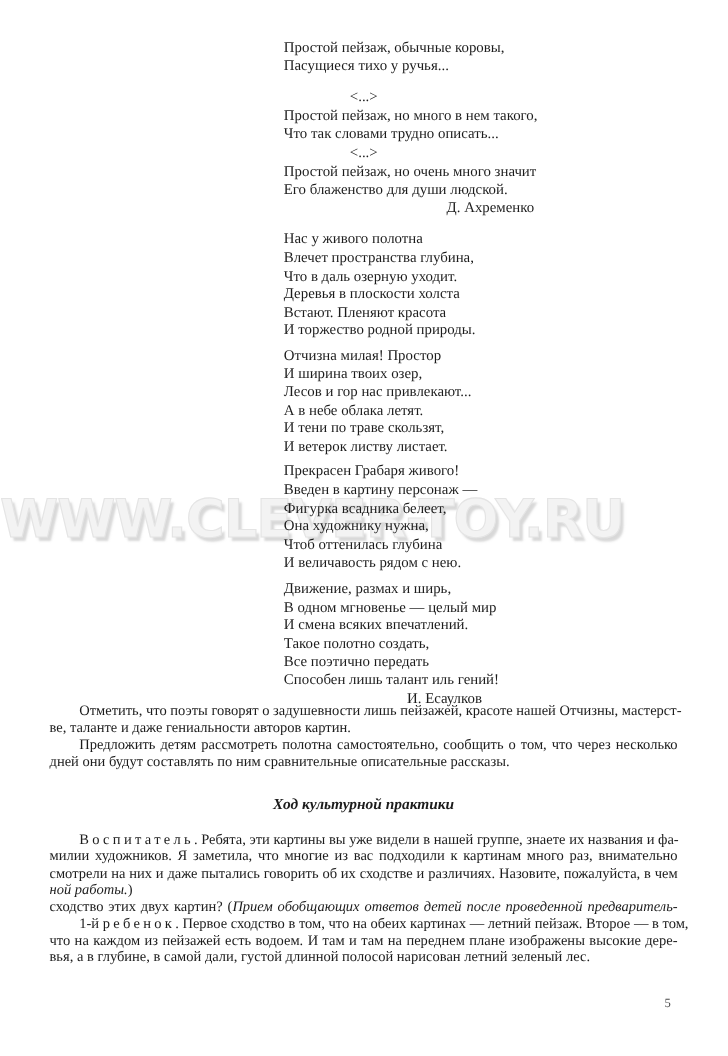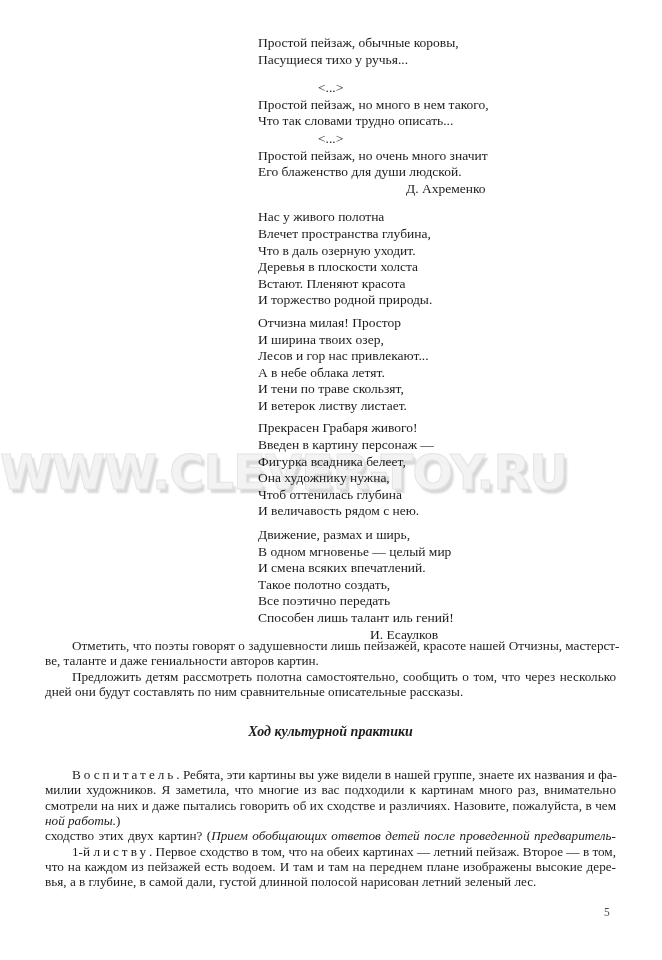--- a/index.html
+++ b/index.html
@@ -74,21 +74,21 @@
   .section-heading {
     margin-top: 25px;
     text-align: center;
     text-align-last: center;
     font-weight: bold;
     font-style: italic;
     font-size: 14px;
     line-height: 16px;
     white-space: nowrap;
   }
-  .after-heading { margin-top: 27px; }
+  .after-heading { margin-top: 15px; }
 
   
   .pagenum {
     position: absolute;
     top: 906px; left: 604px;
     font-size: 11.5px;
     color: #4a4a4a;
     z-index: 1;
   }
 </style>
@@ -165,21 +165,21 @@
 
     <div class="after-heading">
       <div class="jline ind"><span class="spaced">Воспитатель</span><span>. Ребята, эти картины вы уже видели в нашей группе, знаете их названия и фа-</span></div>
       <div class="jline">милии художников. Я заметила, что многие из вас подходили к картинам много раз, внимательно</div>
       <div class="jline">смотрели на них и даже пытались говорить об их сходстве и различиях. Назовите, пожалуйста, в чем</div>
       <div class="jline lastline"><span class="it">ной работы.</span><span>)</span></div>
       <div class="jline"><span>сходство этих двух картин? (</span><span class="it">Прием обобщающих ответов детей после проведенной предваритель-</span></div>
     </div>
 
     <div>
-      <div class="jline ind"><span>1-й </span><span class="spaced">листву</span><span>. Первое сходство в том, что на обеих картинах — летний пейзаж. Второе — в том,</span></div>
+      <div class="jline ind"><span>1-й </span><span class="spaced">ребенок</span><span>. Первое сходство в том, что на обеих картинах — летний пейзаж. Второе — в том,</span></div>
       <div class="jline">что на каждом из пейзажей есть водоем. И там и там на переднем плане изображены высокие дере-</div>
       <div class="jline lastline">вья, а в глубине, в самой дали, густой длинной полосой нарисован летний зеленый лес.</div>
     </div>
   </div>
 
   <div class="pagenum">5</div>
 
 </div>
 
 </body></html>

